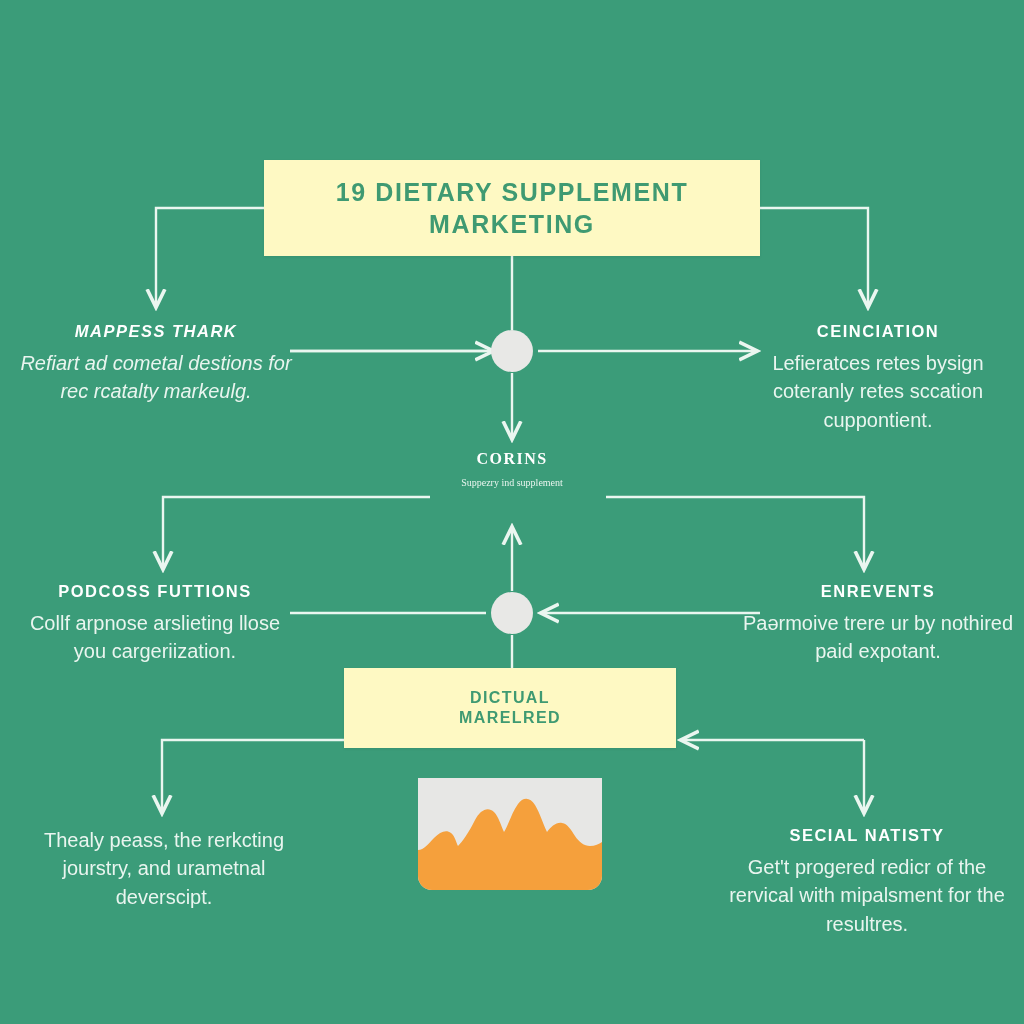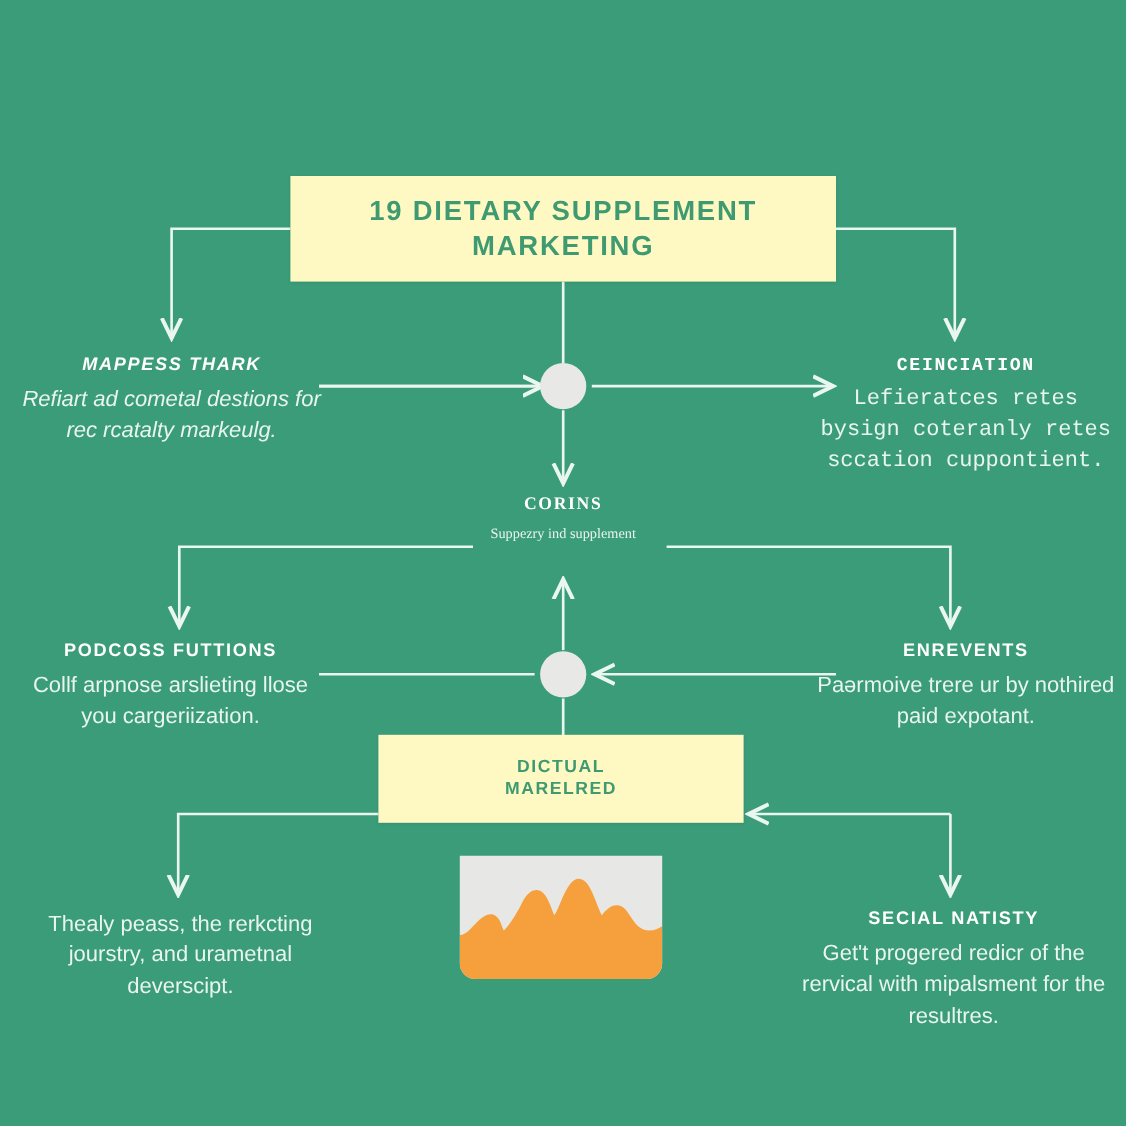--- a/index.html
+++ b/index.html
@@ -58,24 +58,24 @@
     white-space:nowrap;
   }
   .node p{
     margin:0;
     color:#e9f5ef;
     font-size:20px;
     line-height:1.42;
     font-weight:400;
   }
   .node.center h3{font-size:16px;}
-  .node.center p{font-size:13px;}
+  .node.center p{font-size:10px;}
 
   #n-mappess {left:20px; top:322px; width:272px;font-style:italic;}
-  #n-ceinciation{left:740px;top:322px; width:276px;font-family:Liberation Mono, monospace;}
+  #n-ceinciation{left:740px;top:322px; width:276px;}
   #n-corins   {left:402px;top:450px; width:220px;font-family:Liberation Serif, serif;}
   #n-podcoss  {left:16px; top:582px; width:278px;}
   #n-enrevents{left:738px;top:582px; width:280px;}
   #n-coitess  {left:18px; top:826px; width:292px;}
   #n-secial   {left:718px;top:826px; width:298px;}
 </style>
 </head>
 <body>
 
 <div id="canvas">

